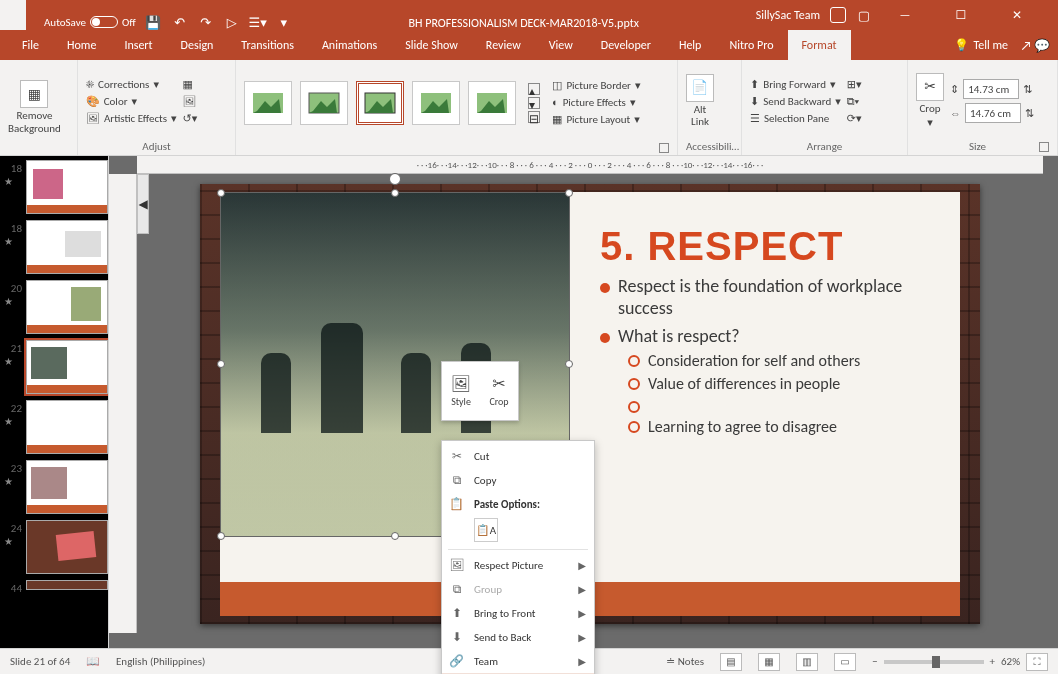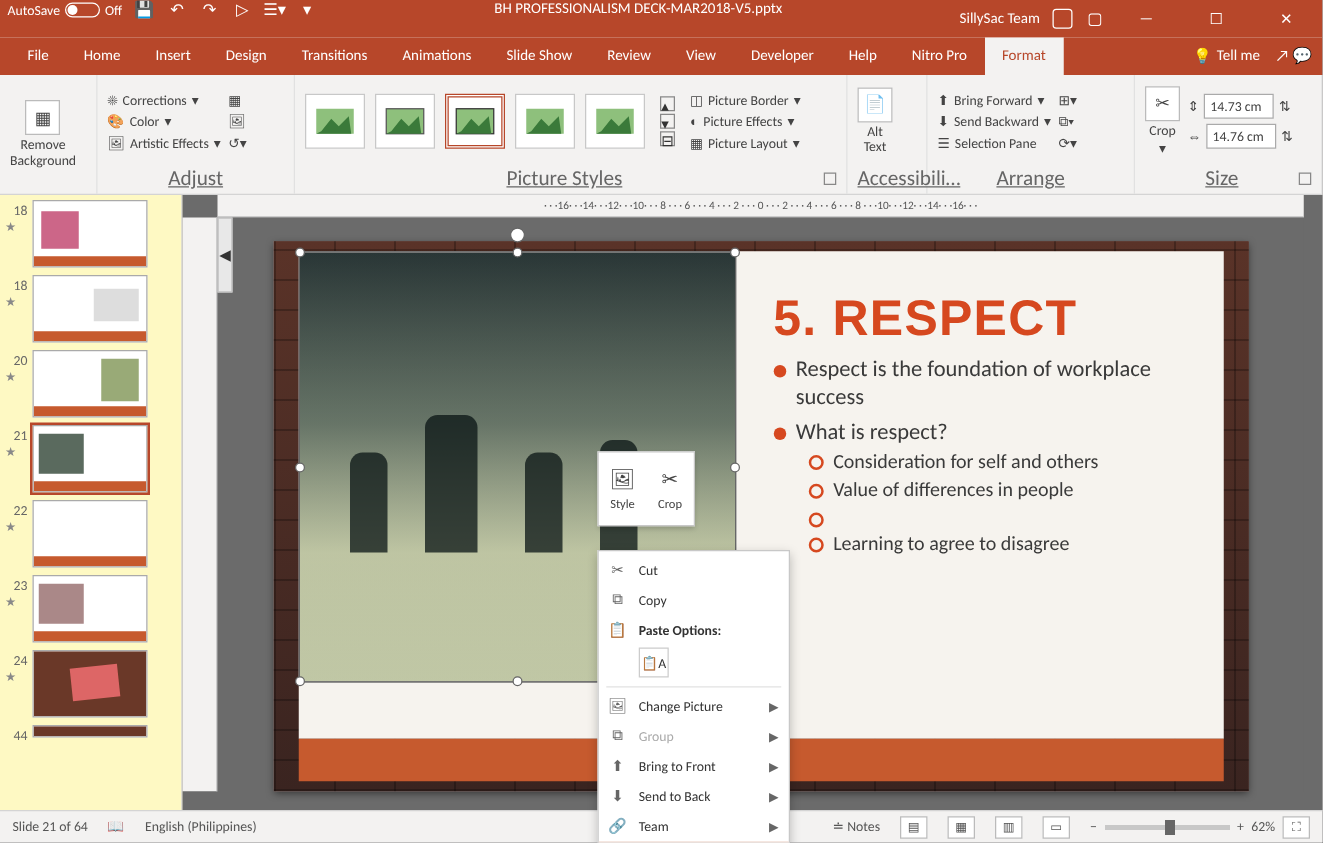--- a/index.html
+++ b/index.html
@@ -1,56 +1,56 @@
 <!DOCTYPE html>
 <html><head>
 <meta charset="utf-8">
 <style>
 * { margin:0; padding:0; box-sizing:border-box; font-family:"Segoe UI",Calibri,Arial,sans-serif; }
 body { width:1058px; height:674px; background:#f3f2f1; overflow:hidden; font-size:12px; color:#333; }
-.titlebar { height:30px; background:#b7472a; display:flex; align-items:flex-start; color:#fff; padding:0 6px; }
+.titlebar { height:30px; background:#b7472a; display:flex; align-items:flex-end; color:#fff; padding:0 18px;margin-left:26px; }
 .titlebar .left { display:flex; align-items:center; gap:10px; }
 .autosave { display:flex; align-items:center; gap:4px; font-size:11px; }
 .toggle { width:28px; height:12px; border:1px solid #fff; border-radius:8px; position:relative; }
 .toggle::after { content:""; width:8px; height:8px; border-radius:50%; background:#fff; position:absolute; top:1px; left:1px; }
 .qat-icon { width:16px; height:16px; display:inline-flex; align-items:center; justify-content:center; color:#fff; font-size:13px; }
 .titlebar .center { flex:1; text-align:center; font-size:12px; }
 .titlebar .right { display:flex; align-items:center; gap:10px; }
 .winbtn { width:46px; height:30px; display:flex; align-items:center; justify-content:center; font-size:12px; }
 .menubar { height:30px; background:#b7472a; display:flex; align-items:center; padding:0 8px; color:#fff; gap:0; }
 .tab { padding:0 14px; height:30px; display:flex; align-items:center; font-size:12px; cursor:pointer; }
 .tab.active { background:#f3f2f1; color:#b7472a; }
 .menubar .spacer { flex:1; }
 .tellme { display:flex; align-items:center; gap:4px; padding:0 10px; font-size:12px; }
 .ribbon { height:96px; background:#f3f2f1; border-bottom:1px solid #d4d4d4; display:flex; }
 .group { border-right:1px solid #e1e1e1; padding:4px 8px 2px; display:flex; flex-direction:column; }
 .group .body { flex:1; display:flex; align-items:center; gap:6px; }
-.group .label { text-align:center; font-size:17px; color:#666; padding-top:2px;text-decoration:underline; }
+.group .label { text-align:center; font-size:11px; color:#666; padding-top:2px; }
 .bigbtn { display:flex; flex-direction:column; align-items:center; gap:2px; font-size:11px; color:#444; text-align:center; line-height:1.1; }
 .iconbox { width:28px; height:28px; background:#fff; border:1px solid #bbb; display:flex; align-items:center; justify-content:center; font-size:14px; }
 .smallstack { display:flex; flex-direction:column; gap:4px; font-size:11px; color:#444; }
 .smallstack .row { display:flex; align-items:center; gap:4px; }
 .presetrow { display:flex; gap:8px; }
 .preset { width:48px; height:44px; background:#fff; border:1px solid #c8c8c8; display:flex; align-items:center; justify-content:center; }
 .preset.sel { border:1px solid #b7472a; outline:1px solid #b7472a; outline-offset:-3px; }
 .preset svg { width:34px; height:24px; }
 .dlg { width:10px; height:10px; border:1px solid #888; position:relative; margin-left:auto; }
 .workspace { display:flex; height:492px; }
-.thumbs { width:146px; background:#fef9c3; border-right:1px solid #d4d4d4; overflow:hidden; padding:4px 0 0 4px; }
+.thumbs { width:109px; background:#000000; border-right:1px solid #d4d4d4; overflow:hidden; padding:4px 0 0 4px; }
 .thumb-row { display:flex; align-items:flex-start; gap:4px; margin-bottom:6px; }
 .tnum { width:18px; text-align:right; font-size:11px; color:#666; padding-top:2px; }
 .star { font-size:10px; color:#888; }
 .thumb { width:92px; height:54px; background:#fff; border:1px solid #aaa; overflow:hidden; position:relative; }
 .thumb.sel { outline:2px solid #b7472a; }
 .thumb .bar { position:absolute; bottom:0; left:0; right:0; height:8px; background:#c65a2e; }
 .thumb .img { position:absolute; background:#888; }
 .editor { flex:1; background:#6b6b6b; position:relative; }
 .hruler { position:absolute; top:0; left:28px; right:15px; height:18px; background:#f3f2f1; border-bottom:1px solid #c0c0c0; display:flex; align-items:center; justify-content:center; font-size:9px; color:#555; overflow:hidden; }
 .vruler { position:absolute; top:18px; left:0; width:28px; bottom:15px; background:#f3f2f1; border-right:1px solid #c0c0c0; }
-.canvas-wrap { position:absolute; top:18px; left:28px; right:15px; bottom:15px; background:#6b6b6b; display:flex; align-items:flex-end; justify-content:center; }
+.canvas-wrap { position:absolute; top:18px; left:28px; right:15px; bottom:15px; background:#6b6b6b; display:flex; align-items:center; justify-content:center; }
 .collapse { position:absolute; top:18px; left:28px; width:12px; height:60px; background:#e8e8e8; border:1px solid #c0c0c0; display:flex; align-items:center; justify-content:center; z-index:2; }
 .slide { width:780px; height:440px; background:#fff; box-shadow:0 2px 6px rgba(0,0,0,.5); position:relative; }
 .brick { position:absolute; inset:0; background:#4a2e28; }
 .brick::before { content:""; position:absolute; inset:0; background:
  repeating-linear-gradient(0deg, rgba(0,0,0,.25) 0 2px, transparent 2px 24px),
  repeating-linear-gradient(90deg, rgba(0,0,0,.25) 0 2px, transparent 2px 48px),
  linear-gradient(#5a3328,#3a2420);
 }
 .inner { position:absolute; top:8px; left:20px; right:20px; bottom:42px; background:#f6f3ee; }
 .photo { position:absolute; top:0; left:0; width:350px; height:345px; background:
@@ -201,30 +201,29 @@
           <div style="height:12px;border:1px solid #888">▾</div>
           <div style="height:12px;border:1px solid #888">⊟</div>
         </div>
       <div class="smallstack">
         <div class="row">◫ <span>Picture Border</span> ▾</div>
         <div class="row">◐ <span>Picture Effects</span> ▾</div>
         <div class="row">▦ <span>Picture Layout</span> ▾</div>
       </div>
     </div>
     <div class="label" style="display:flex;align-items:center">
-        <span style="flex:1">Picture Styles</span>
         <span class="dlg"></span>
       </div>
   </div>
   <div class="group" style="width:64px">
     <div class="body">
         <div class="bigbtn">
           <div class="iconbox">📄</div>
           <span style="white-space:pre">Alt
-Text</span>
+Link</span>
         </div>
       </div>
     <div class="label">Accessibili…</div>
   </div>
   <div class="group" style="width:166px">
     <div class="body">
       <div class="smallstack">
         <div class="row">⬆ <span>Bring Forward</span> ▾</div>
         <div class="row">⬇ <span>Send Backward</span> ▾</div>
         <div class="row">☰ <span>Selection Pane</span></div>
@@ -409,21 +408,21 @@
           <span>Copy</span>
         </div>
       <div class="mitem">
           <span class="micon">📋</span>
           <b>Paste Options:</b>
         </div>
       <div class="pasteopt"><span class="po">📋A</span></div>
       <div class="msep"></div>
       <div class="mitem">
           <span class="micon">🖼</span>
-          <span>Change Picture</span>
+          <span>Respect Picture</span>
           <span class="arrow">▶</span>
         </div>
       <div class="mitem disabled">
           <span class="micon">⧉</span>
           <span>Group</span>
           <span class="arrow">▶</span>
         </div>
       <div class="mitem">
           <span class="micon">⬆</span>
           <span>Bring to Front</span>

